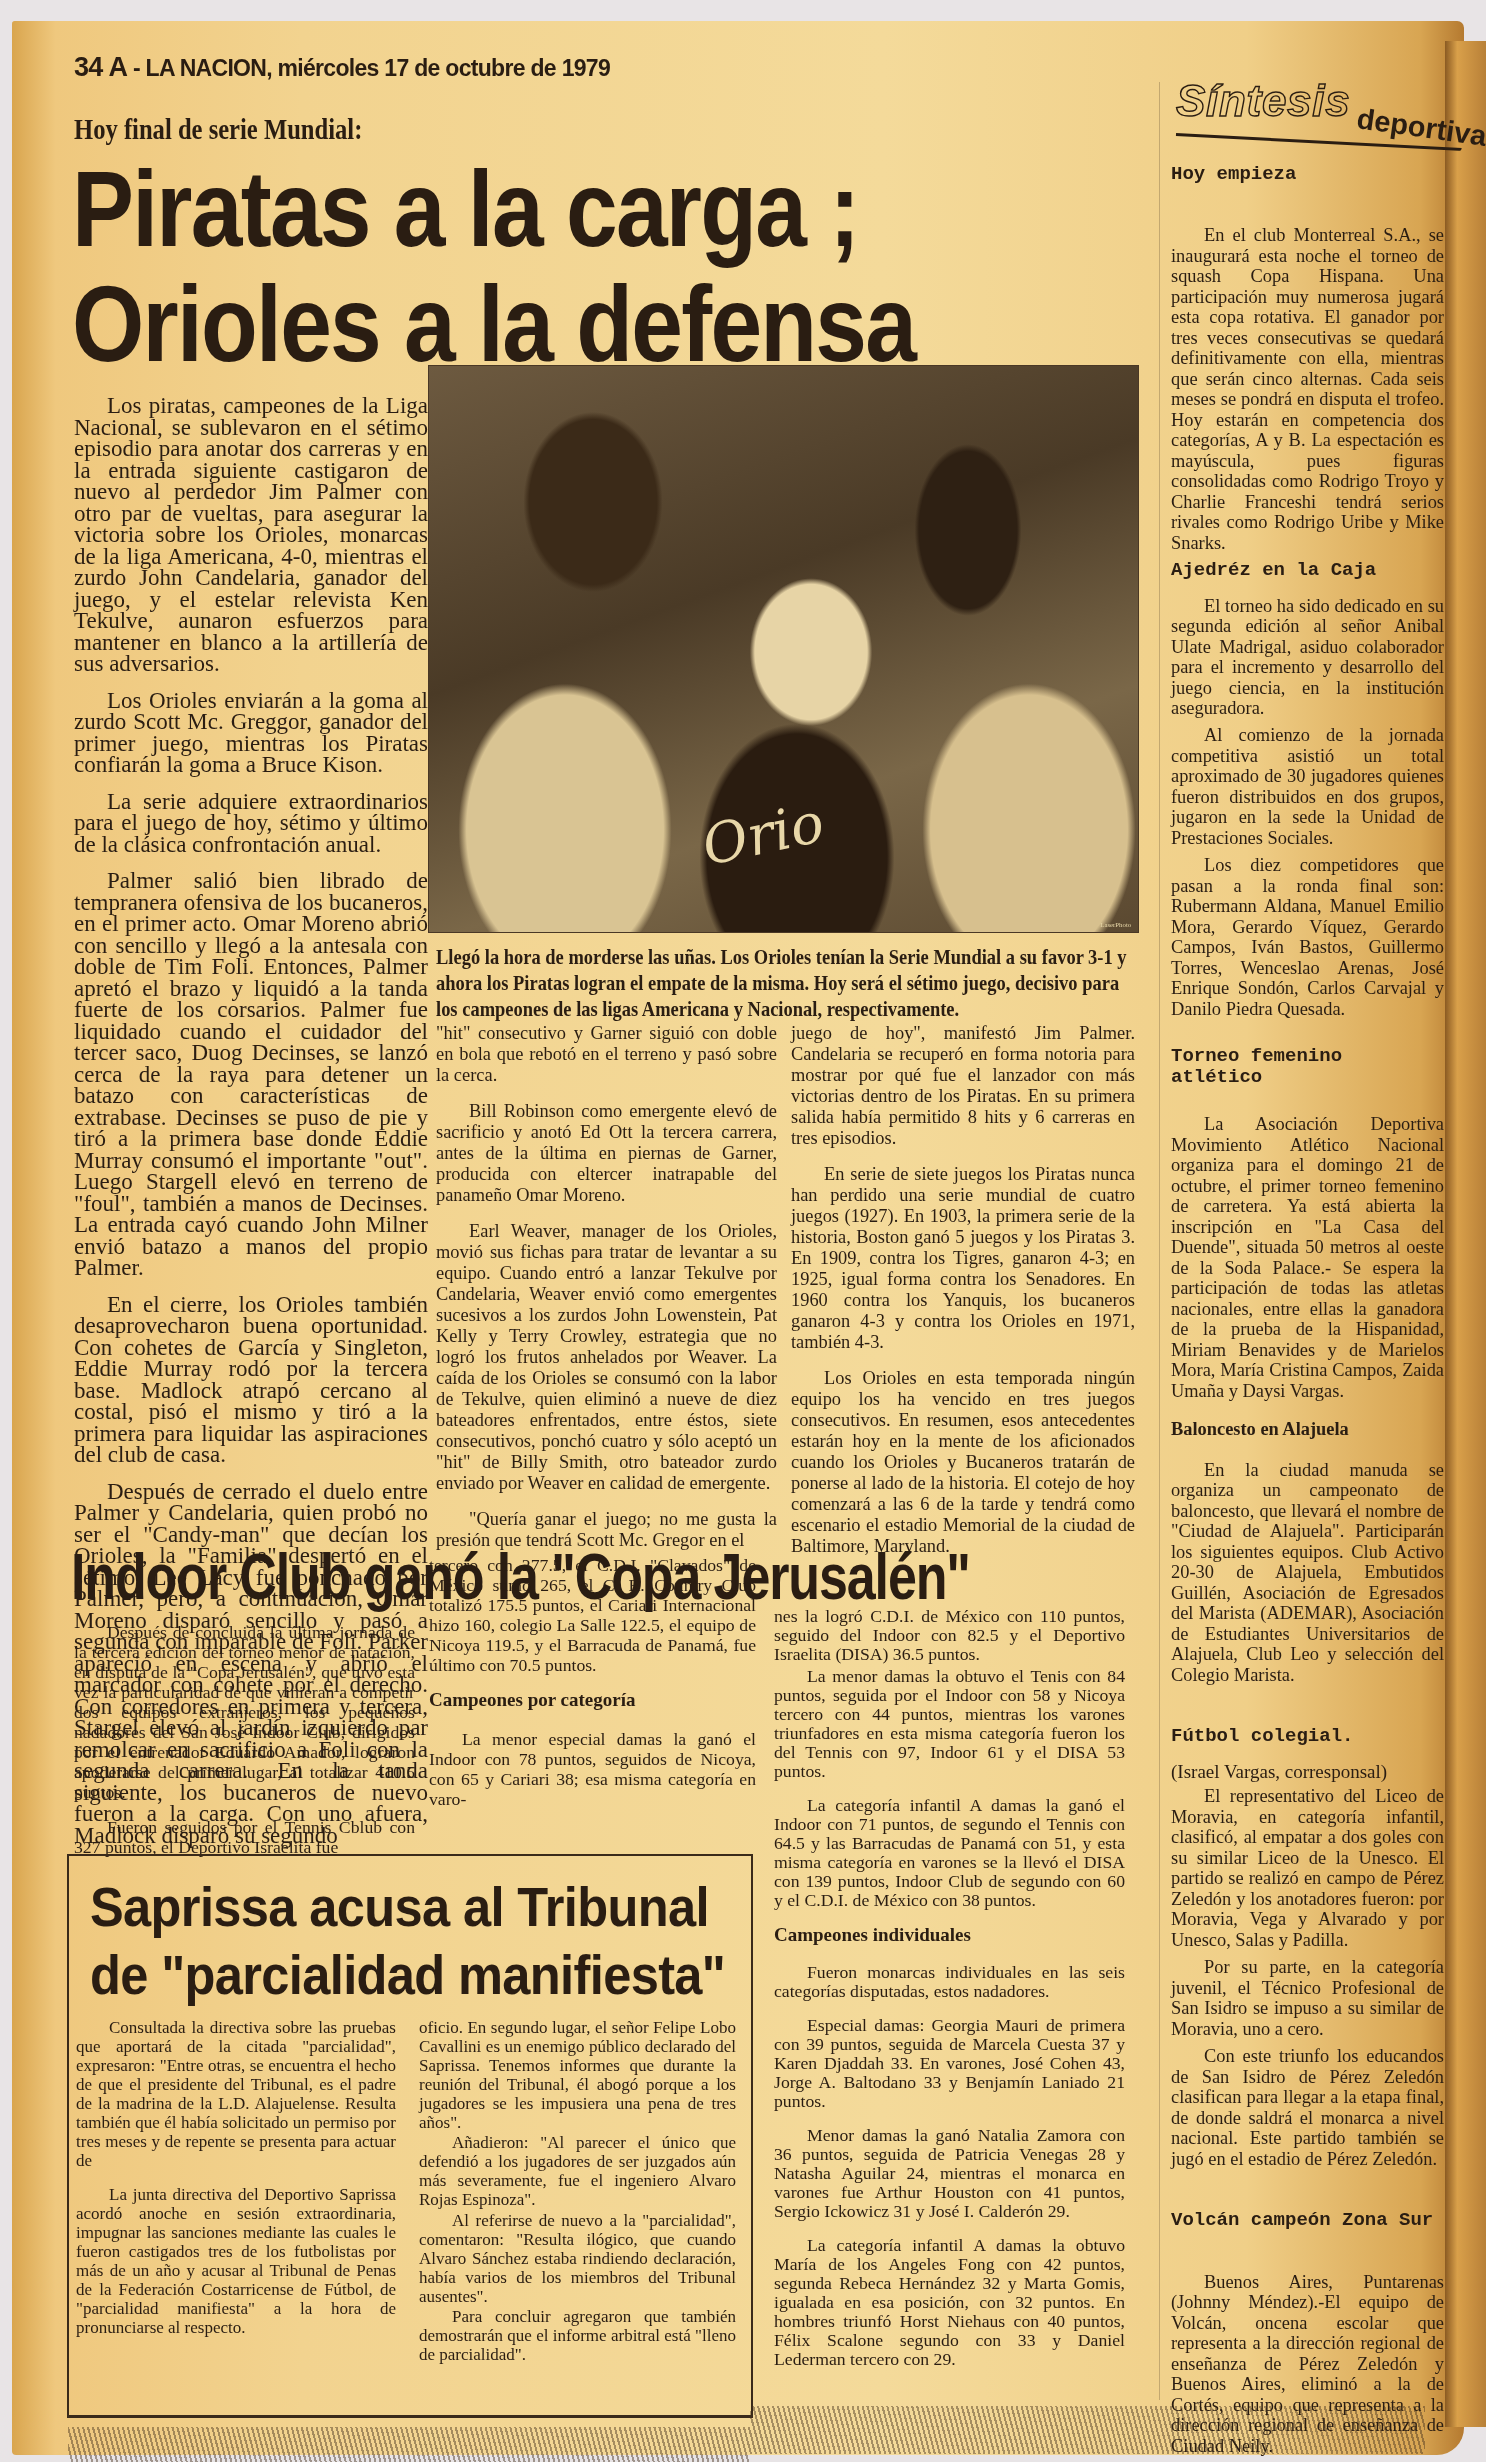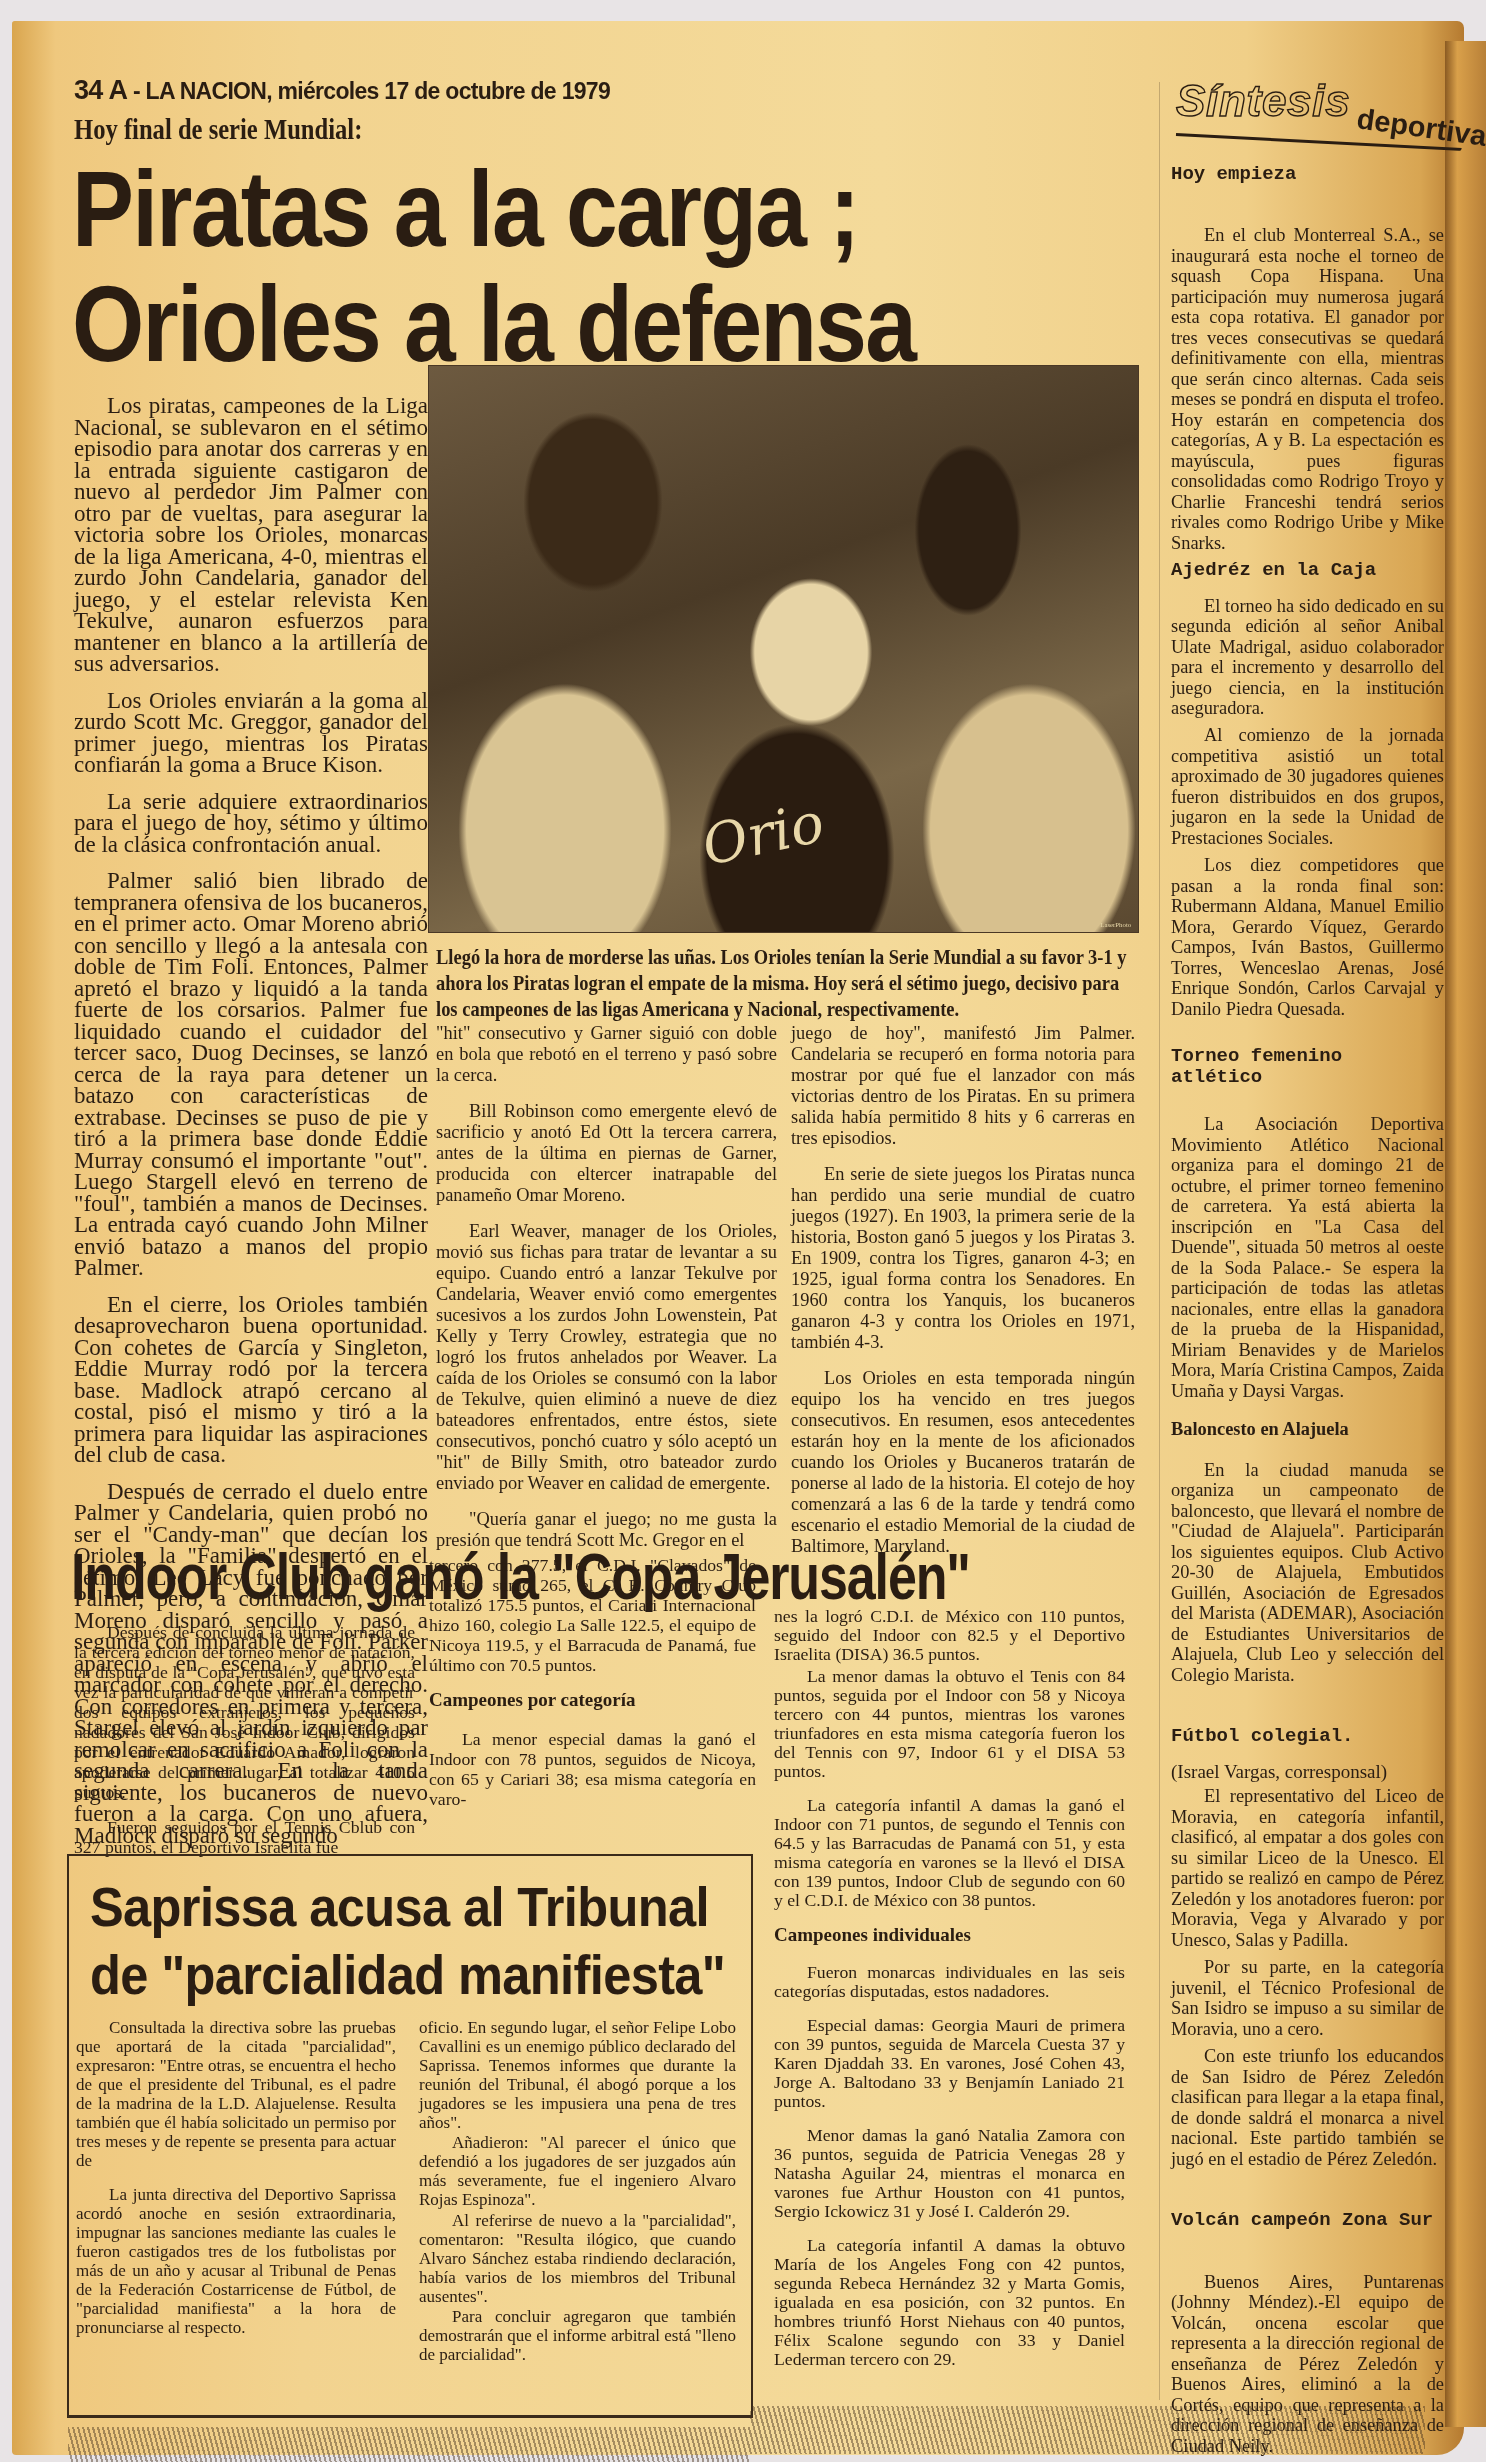--- a/index.html
+++ b/index.html
@@ -4,21 +4,21 @@
 <style>
   html,body{margin:0;padding:0;}
   body{width:1486px;height:2462px;background:#e8e4e6;position:relative;overflow:hidden;
     font-family:"Liberation Serif","DejaVu Serif",serif;color:#2a1d12;}
   .page{position:absolute;left:12.3px;top:20.5px;width:1452px;height:2434px;
     background:linear-gradient(90deg,#d9a54e 0%,#efc87e 3%,#f2d38f 20%,#f4da9a 60%,#f0cf88 85%,#d8a552 97%,#b57a30 100%);
     border-radius:2.7px 6.8px 27px 4.1px;}
   .next-page{position:absolute;left:1445px;top:41px;width:41px;height:2386px;
     background:linear-gradient(90deg,#8a5a22,#d9a04a 30%,#b88038);}
   .abs{position:absolute;}
-  .folio{left:74px;top:75px;font-family:"Liberation Sans",sans-serif;font-weight:bold;font-size:23px;letter-spacing:-0.7px;}
+  .folio{left:74px;top:52px;font-family:"Liberation Sans",sans-serif;font-weight:bold;font-size:23px;letter-spacing:-0.7px;}
   .folio .num{font-size:27px;}
   .kicker{left:74px;top:112px;font-family:"Liberation Serif",serif;font-size:30px;font-weight:bold;transform:scaleX(.82);transform-origin:left;}
   .headline{left:72px;top:151px;font-family:"Liberation Sans",sans-serif;font-weight:bold;font-size:108px;line-height:115px;letter-spacing:-2px;transform:scaleX(.86);transform-origin:left;white-space:nowrap;}
   .col{font-size:23px;line-height:21.5px;text-align:justify;}
   .col p{margin:0 0 15px 0;text-indent:33px;}
   .cond{font-family:"Liberation Serif",serif;}
   .cond p{transform-origin:left;}
   .photo{left:428px;top:365px;width:709px;height:566px;
     background:
       radial-gradient(ellipse 116px 150px at 164px 136px,#3b2a18 0%,#3b2a18 55%,transparent 60%),

